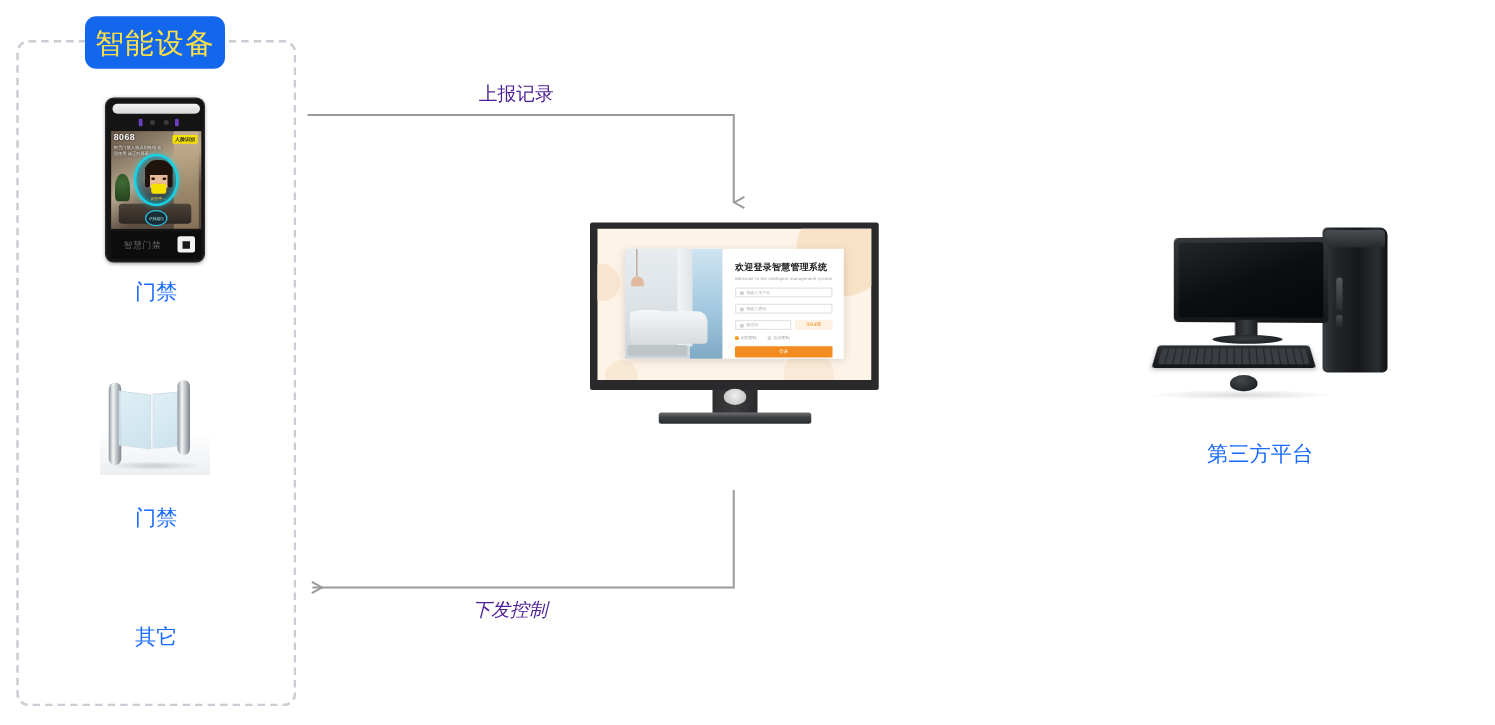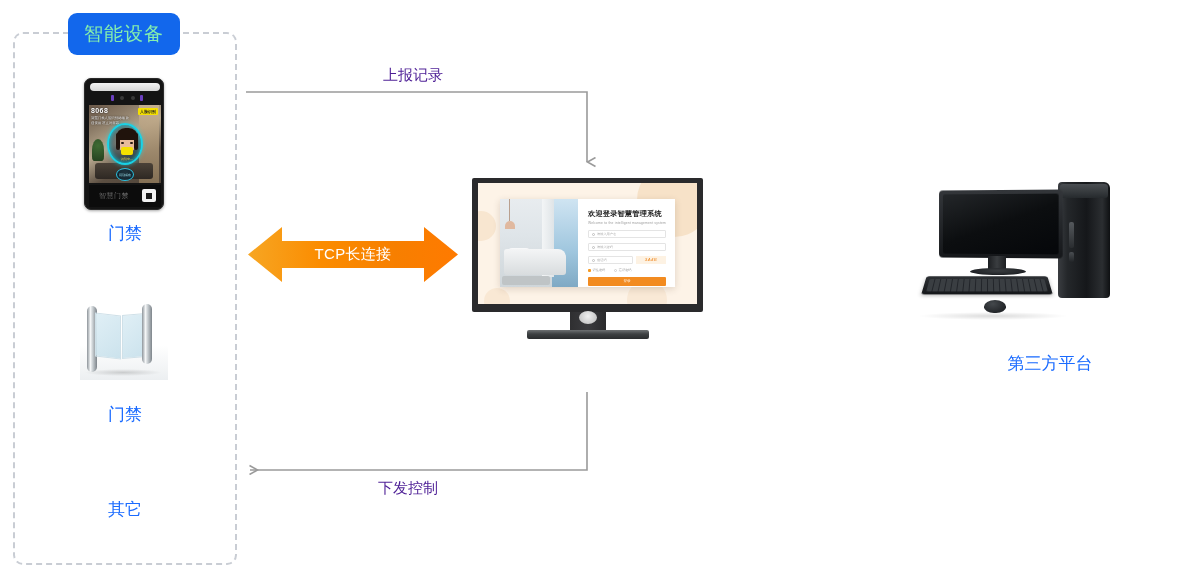--- a/index.html
+++ b/index.html
@@ -19,22 +19,22 @@
     border: 2px dashed #c9cdd4;
     border-radius: 10px;
     background: #fff;
   }
   .group-badge {
     position: absolute;
     left: 68px; top: 13px;
     width: 112px; height: 42px;
     background: #1267ec;
     border-radius: 9px;
-    color: #86efac;
-    font-size: 19px;
+    color: #fde047;
+    font-size: 23px;
     letter-spacing: 1px;
     display: flex; align-items: center; justify-content: center;
     z-index: 5;
   }
   .dev-label {
     position: absolute;
     width: 224px; left: 13px;
     text-align: center;
     color: #1a6bff;
     font-size: 17px;
@@ -404,21 +404,21 @@
       </marker>
     </defs>
 
     <polyline points="246,92 587,92 587,162" fill="none" stroke="#9a9a9a" stroke-width="1.6" marker-end="url(#arrHeadDown)"></polyline>
 
     <polyline points="587,392 587,470 250,470" fill="none" stroke="#9a9a9a" stroke-width="1.6" marker-end="url(#arrHeadLeft)"></polyline>
   </svg>
 
   <div class="conn-label" style="left:383px; top:66px;">上报记录</div>
 
-  <div class="conn-label" style="left:378px; top:479px;">下发控制</div>
+  <div class="conn-label" style="left:378px; top:479px;font-style:italic;">下发控制</div>
 
   <div class="device-group"></div>
 
   <div class="group-badge">
     <span>智能设备</span>
   </div>
 
   <div class="terminal">
     <div class="term-speaker"></div>
     <div class="term-sensors">
@@ -463,36 +463,20 @@
     <div class="panel g1"></div>
     <div class="panel g2"></div>
     <div class="post p2"></div>
     <div class="shadow"></div>
   </div>
 
   <div class="dev-label" style="top:403px;">门禁</div>
 
   <div class="dev-label" style="top:498px;">其它</div>
 
-  <div class="dbl-arrow" style="left:248px; top:226px; width:210px; height:57px;">
-    <svg width="210" height="57" viewBox="0 0 210 57">
-      <defs>
-        <linearGradient id="gradTcp" x1="0" y1="0" x2="1" y2="0">
-          <stop offset="0%" stop-color="#f7a623"></stop>
-          <stop offset="35%" stop-color="#fb8c00"></stop>
-          <stop offset="70%" stop-color="#f77f00"></stop>
-          <stop offset="100%" stop-color="#ff7a00"></stop>
-        </linearGradient>
-      </defs>
-      <path d="M0,28.5 L34,1 L34,15 L176,15 L176,1 L210,28.5 L176,56 L176,42 L34,42 L34,56 Z" fill="url(#gradTcp)"></path>
-    </svg>
-    <div class="alabel">
-      <span>TCP长连接</span>
-    </div>
-  </div>
 
   <div class="monitor">
     <div class="mon-bezel">
       <div class="mon-screen">
         <div class="blob b1"></div>
         <div class="blob b2"></div>
         <div class="blob b3"></div>
         <div class="blob b4"></div>
 
         <div class="login-card">
@@ -562,15 +546,15 @@
     </div>
     <div class="pc-mon-stand"></div>
     <div class="pc-mon-foot"></div>
     <div class="pc-kb">
       <div class="keys"></div>
     </div>
     <div class="pc-mouse"></div>
     <div class="pc-shadow"></div>
   </div>
 
-  <div class="node-label" style="left:950px; top:352px; width:200px;text-align:center;">第三方平台</div>
+  <div class="node-label" style="left:908px; top:352px; width:200px;text-align:center;">第三方平台</div>
 
 </div>
 
 </body></html>

